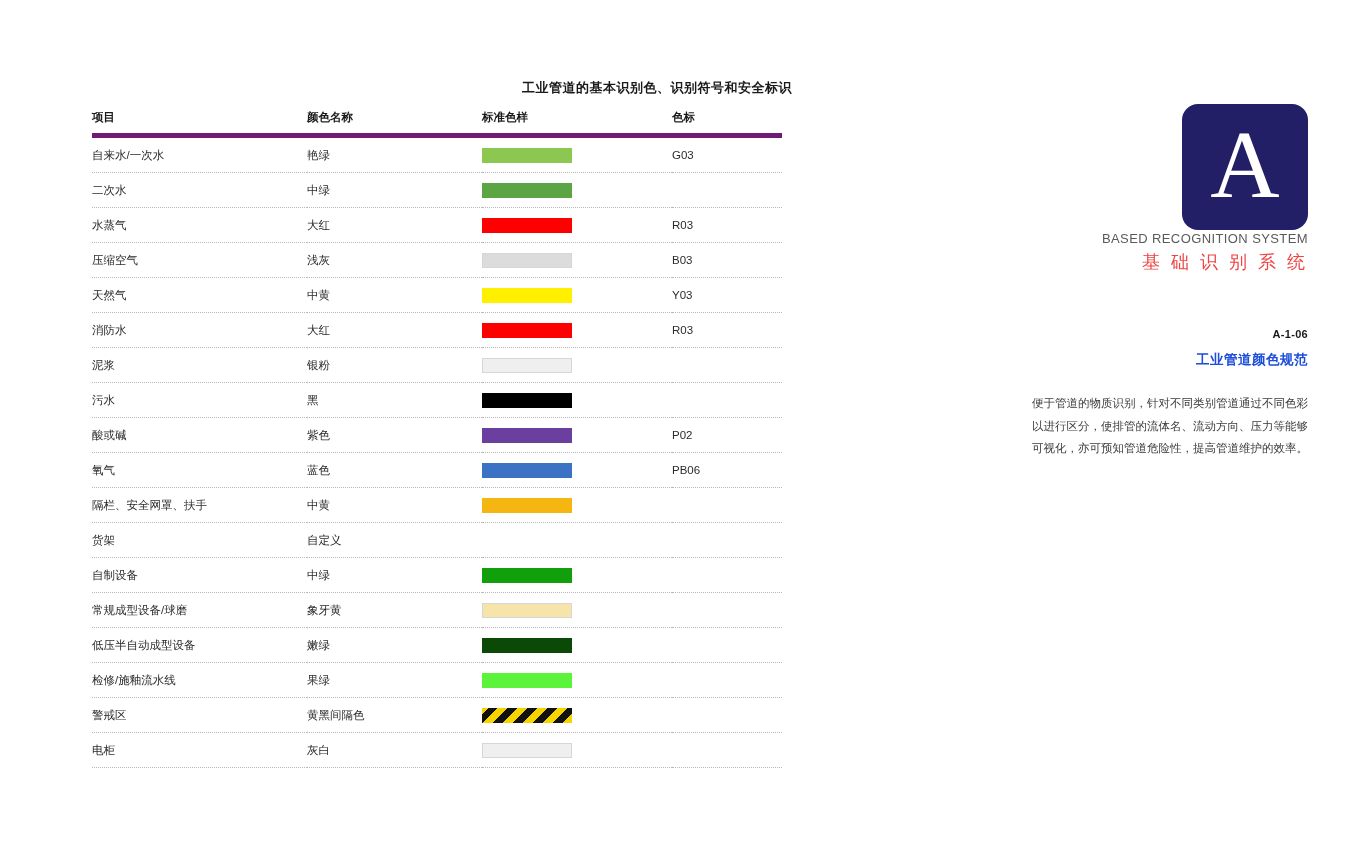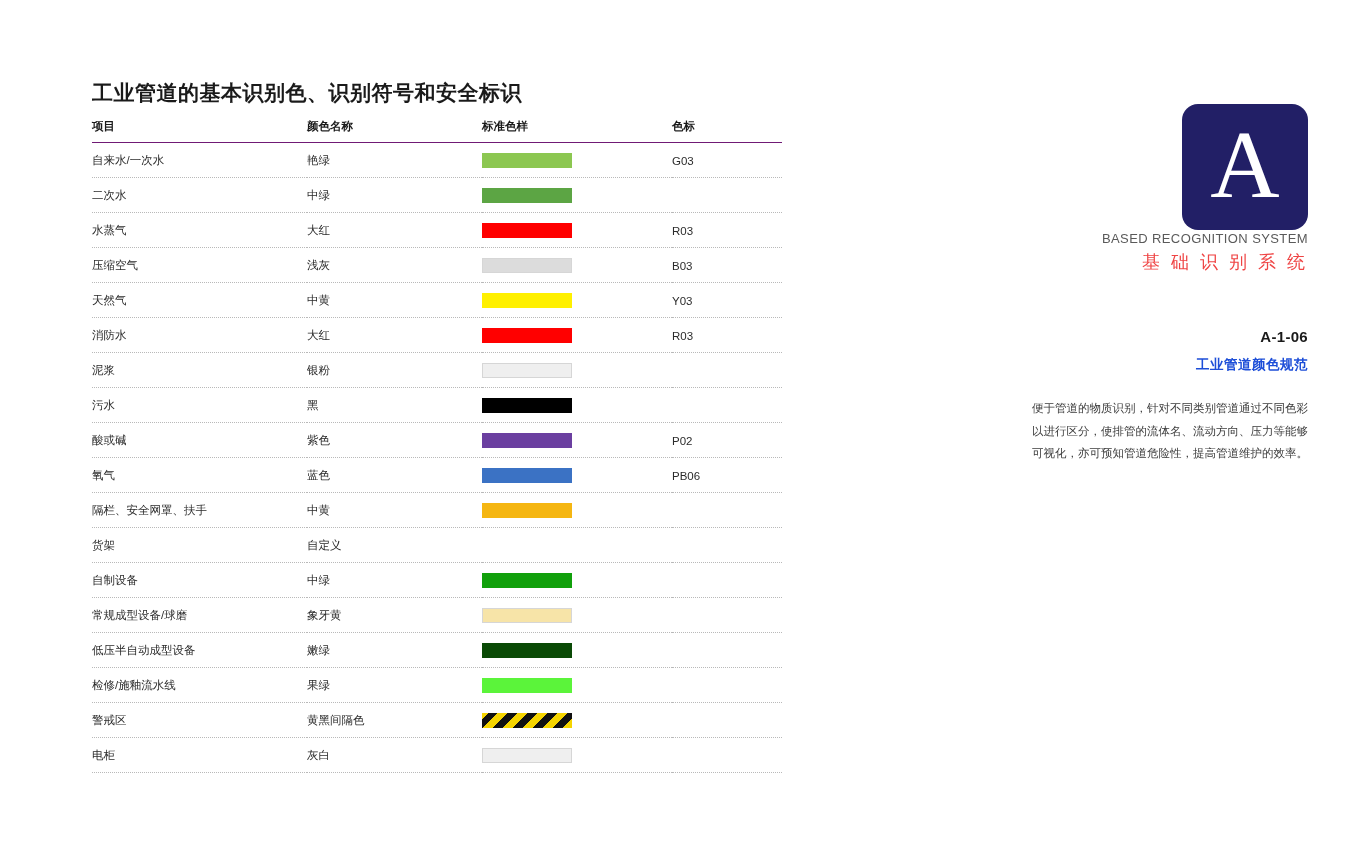--- a/index.html
+++ b/index.html
@@ -18,45 +18,46 @@
 
   
   .doc-left {
     position: absolute;
     left: 92px;
     top: 80px;
     width: 700px;
   }
 
   .doc-title {
-    font-size: 21px;
+    font-size: 13px;
     font-weight: bold;
     letter-spacing: 0.5px;
     color: #1a1a1a;
     margin: 0 0 14px 0;
     line-height: 1.2;
+    text-align: right;
   }
 
   table.spec-table {
     border-collapse: collapse;
     width: 690px;
     table-layout: fixed;
   }
 
   table.spec-table th {
     font-size: 11.5px;
     font-weight: bold;
     text-align: left;
     padding: 0 0 8px 0;
     color: #1a1a1a;
     vertical-align: bottom;
   }
 
   table.spec-table tr.head-row {
-    border-bottom: 1px solid #701a75;
+    border-bottom: 5px solid #701a75;
   }
 
   table.spec-table td {
     font-size: 11.5px;
     padding: 10px 0 9px 0;
     color: #2b2b2b;
     vertical-align: middle;
     border-bottom: 1px dotted #b9b9b9;
     height: 13px;
   }
@@ -126,21 +127,21 @@
   .system-cn {
     font-size: 18px;
     letter-spacing: 3px;
     color: #ef4444;
     line-height: 1.5;
     margin-top: 1px;
   }
 
   .panel-code {
     margin-top: 52px;
-    font-size: 15px;
+    font-size: 11px;
     font-weight: bold;
     color: #1a1a1a;
     letter-spacing: 0.3px;
   }
   .panel-heading {
     margin-top: 11px;
     font-size: 13.5px;
     font-weight: bold;
     color: #1d4ed8;
     letter-spacing: 0.5px;

